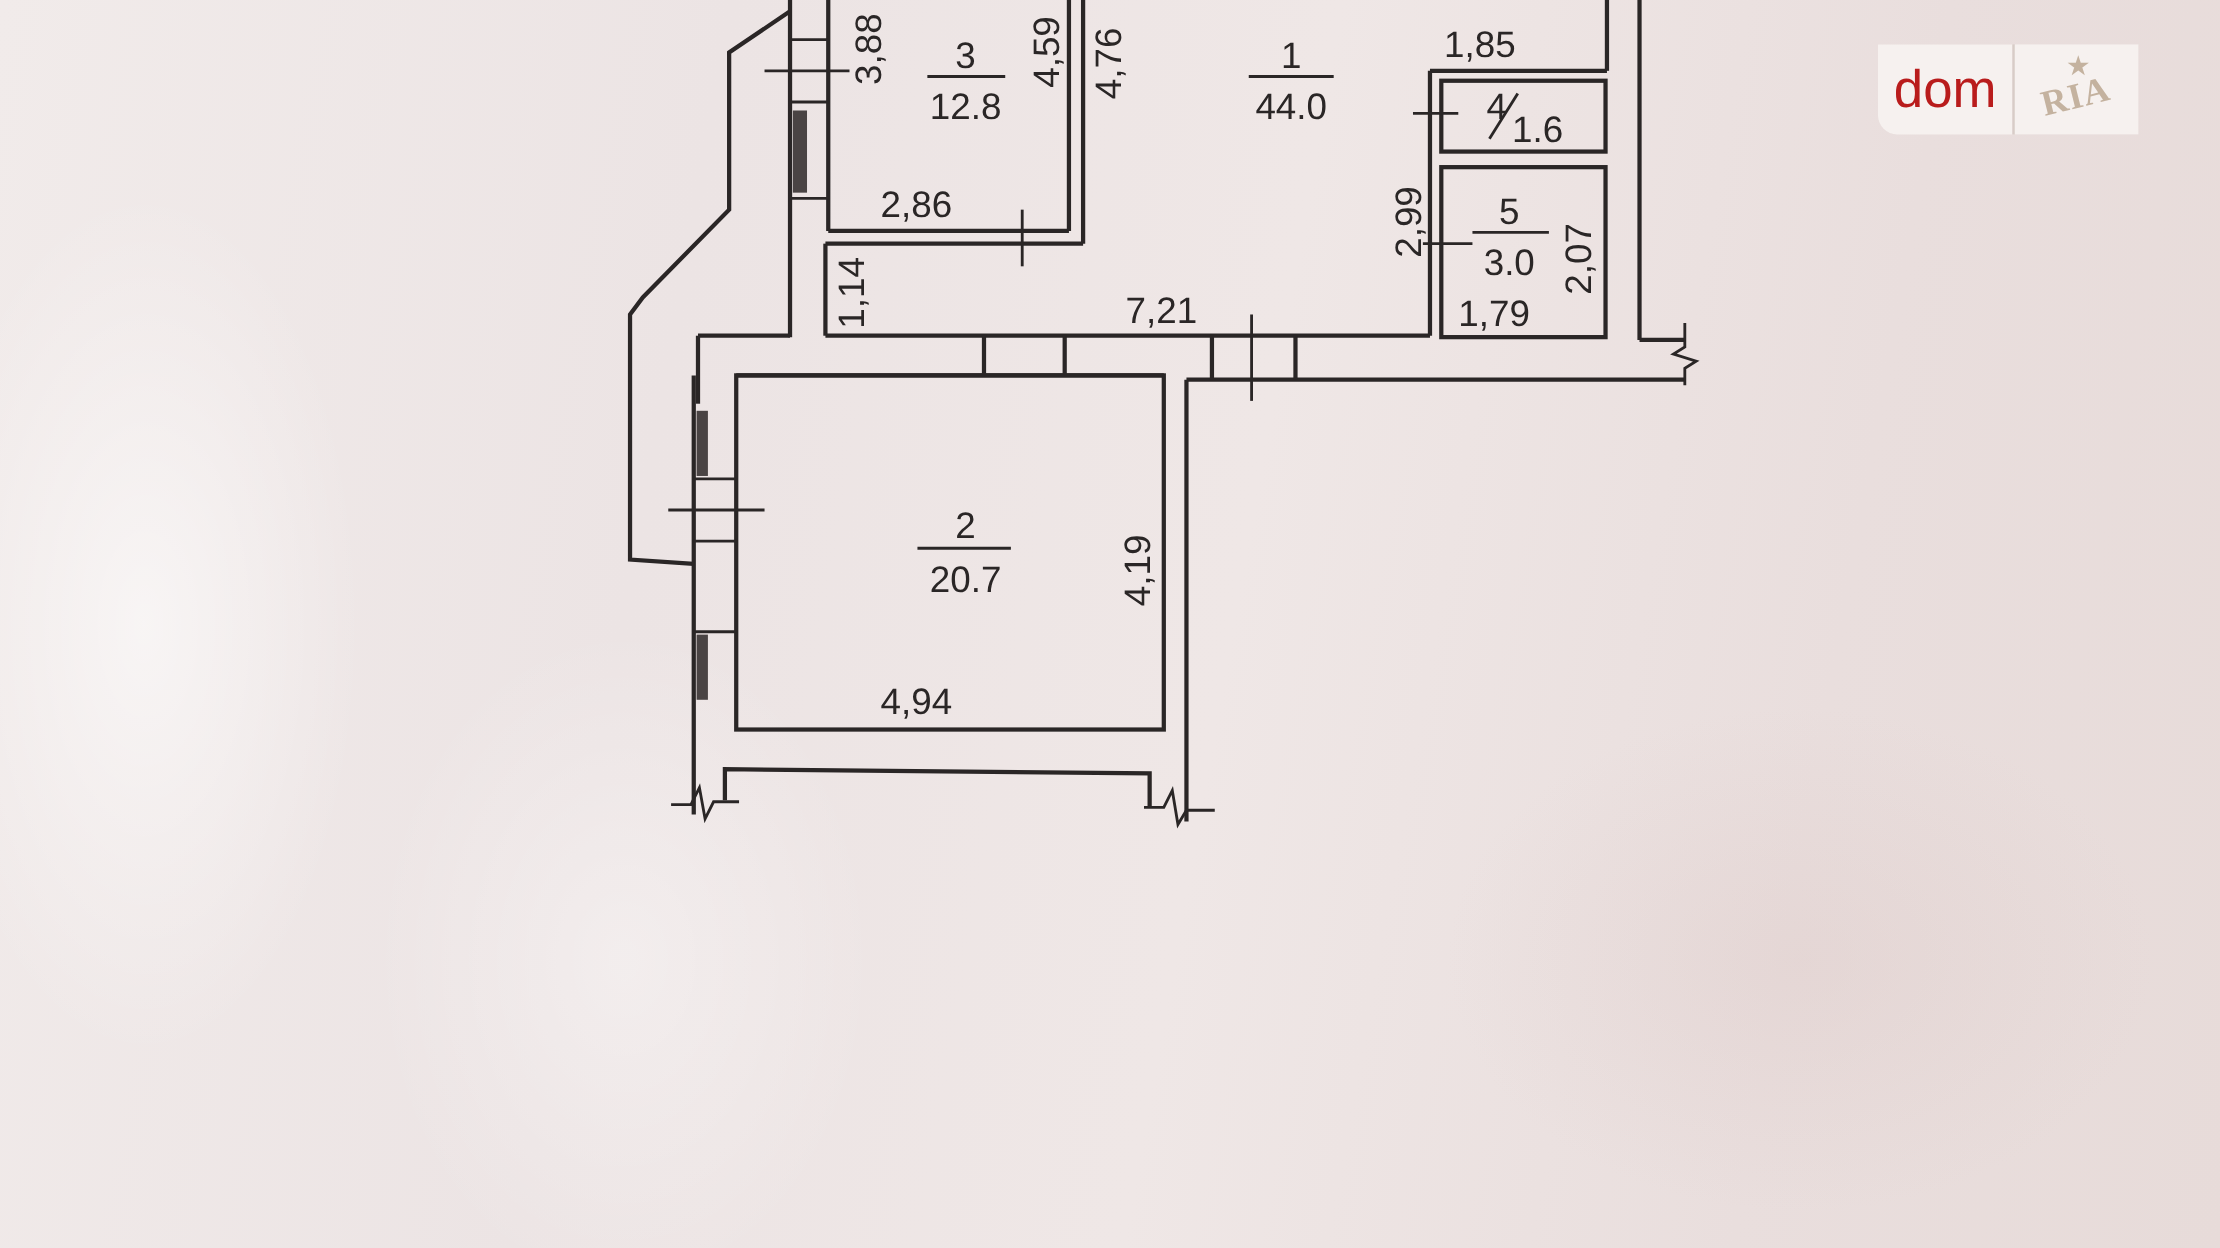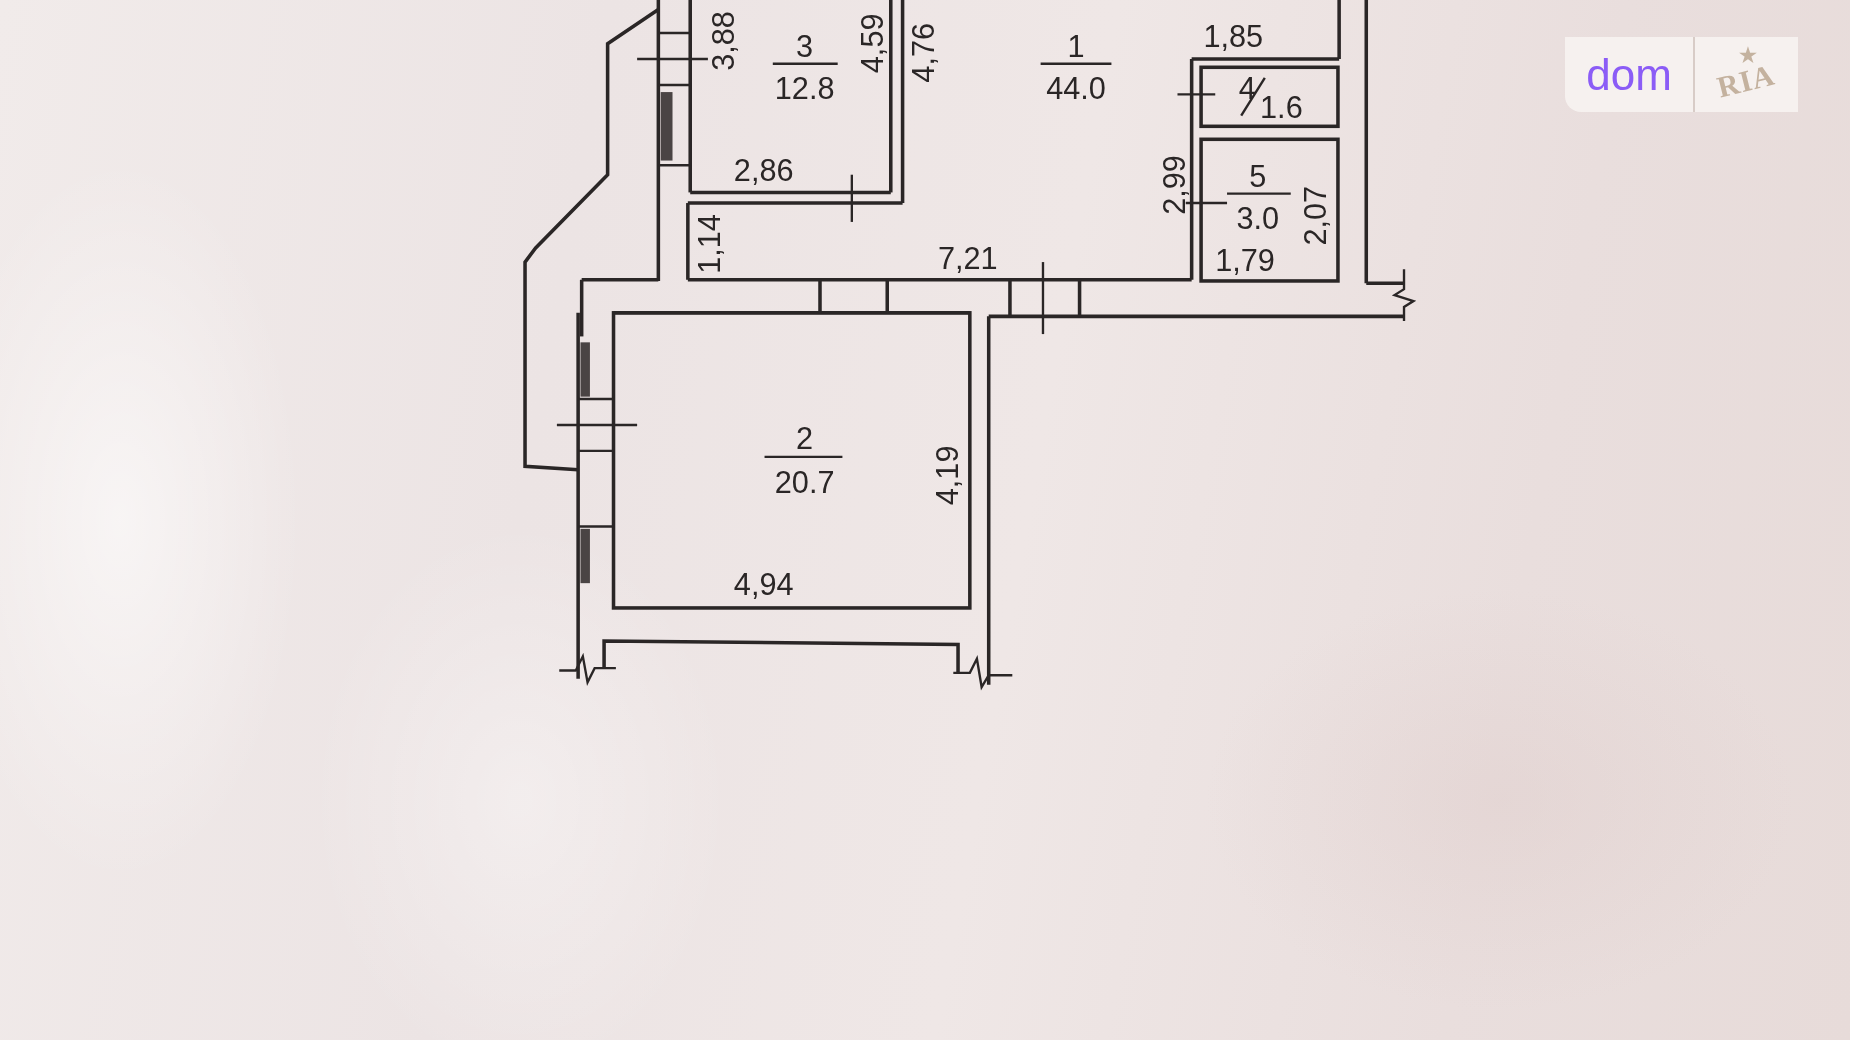--- a/index.html
+++ b/index.html
@@ -20,24 +20,24 @@
     .wall { stroke: #2a2626; stroke-width: 3; fill: none; stroke-linejoin: miter; }
     .thin { stroke: #2a2626; stroke-width: 2; fill: none; }
     .win  { fill: #4a4444; }
     .lbl  { font-family: "Liberation Sans", sans-serif; fill: #2a2626; font-size: 26px; }
     .room-num { font-size: 26px; }
     .logo {
       position: absolute; left: 1565px; top: 37px; width: 245px; height: 75px;
       display: flex;
     }
     .logo-dom {
-      width: 128px; height: 75px; background: rgba(248,245,242,0.85);
+      width: 112px; height: 75px; background: rgba(248,245,242,0.85);
       border-bottom-left-radius: 16px;
       display: flex; align-items: center; justify-content: center;
-      color: #8b5cf6; font-size: 44px; font-family: "Liberation Sans", sans-serif;
+      color: #b91c1c; font-size: 44px; font-family: "Liberation Sans", sans-serif;
     }
     .logo-sep { width: 2px; height: 75px; background: #d8ccc7; }
     .logo-ria {
       width: 103px; height: 75px; background: rgba(248,245,242,0.85);
       display: flex; align-items: center; justify-content: center; position: relative;
       color: #c4b29f; font-family: "Liberation Serif", serif; font-weight: bold; font-size: 30px;
     }
     .logo-ria span.txt { transform: rotate(-14deg); display: inline-block; margin-top: 12px; letter-spacing: 1px; }
     .logo-ria .star { position: absolute; top: 6px; left: 44px; font-size: 20px; color: #c4b29f; }
   </style>

